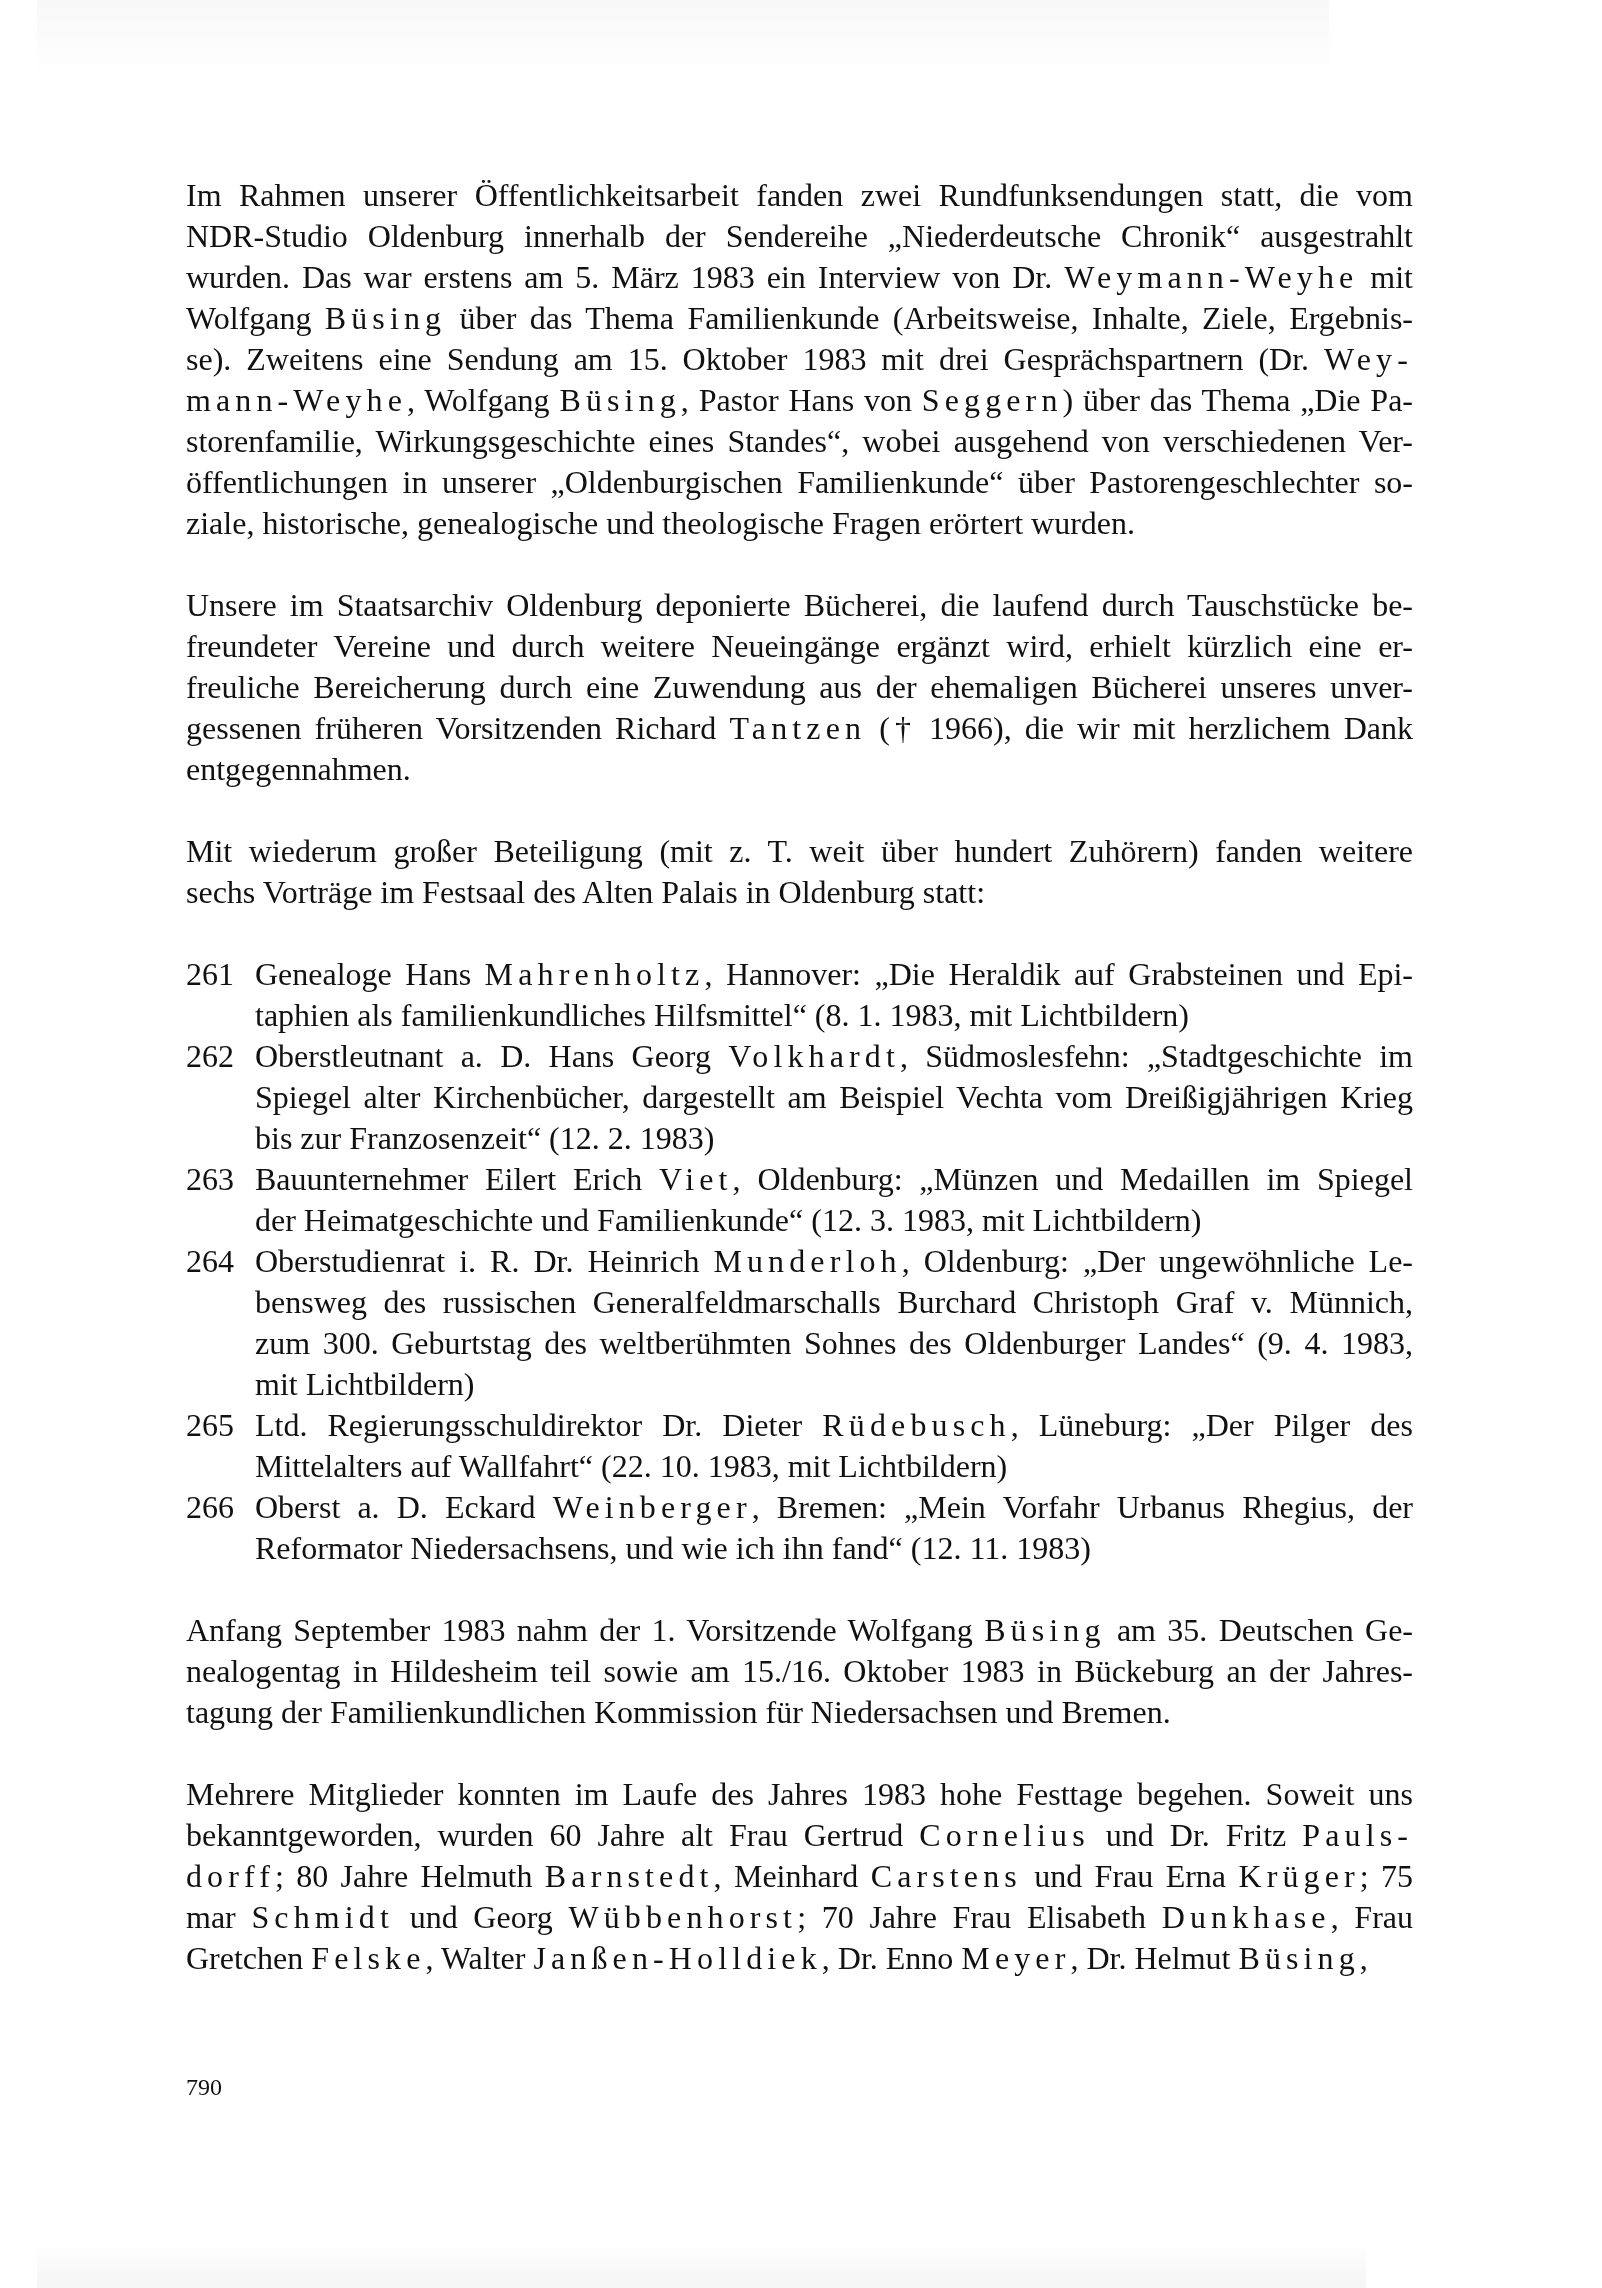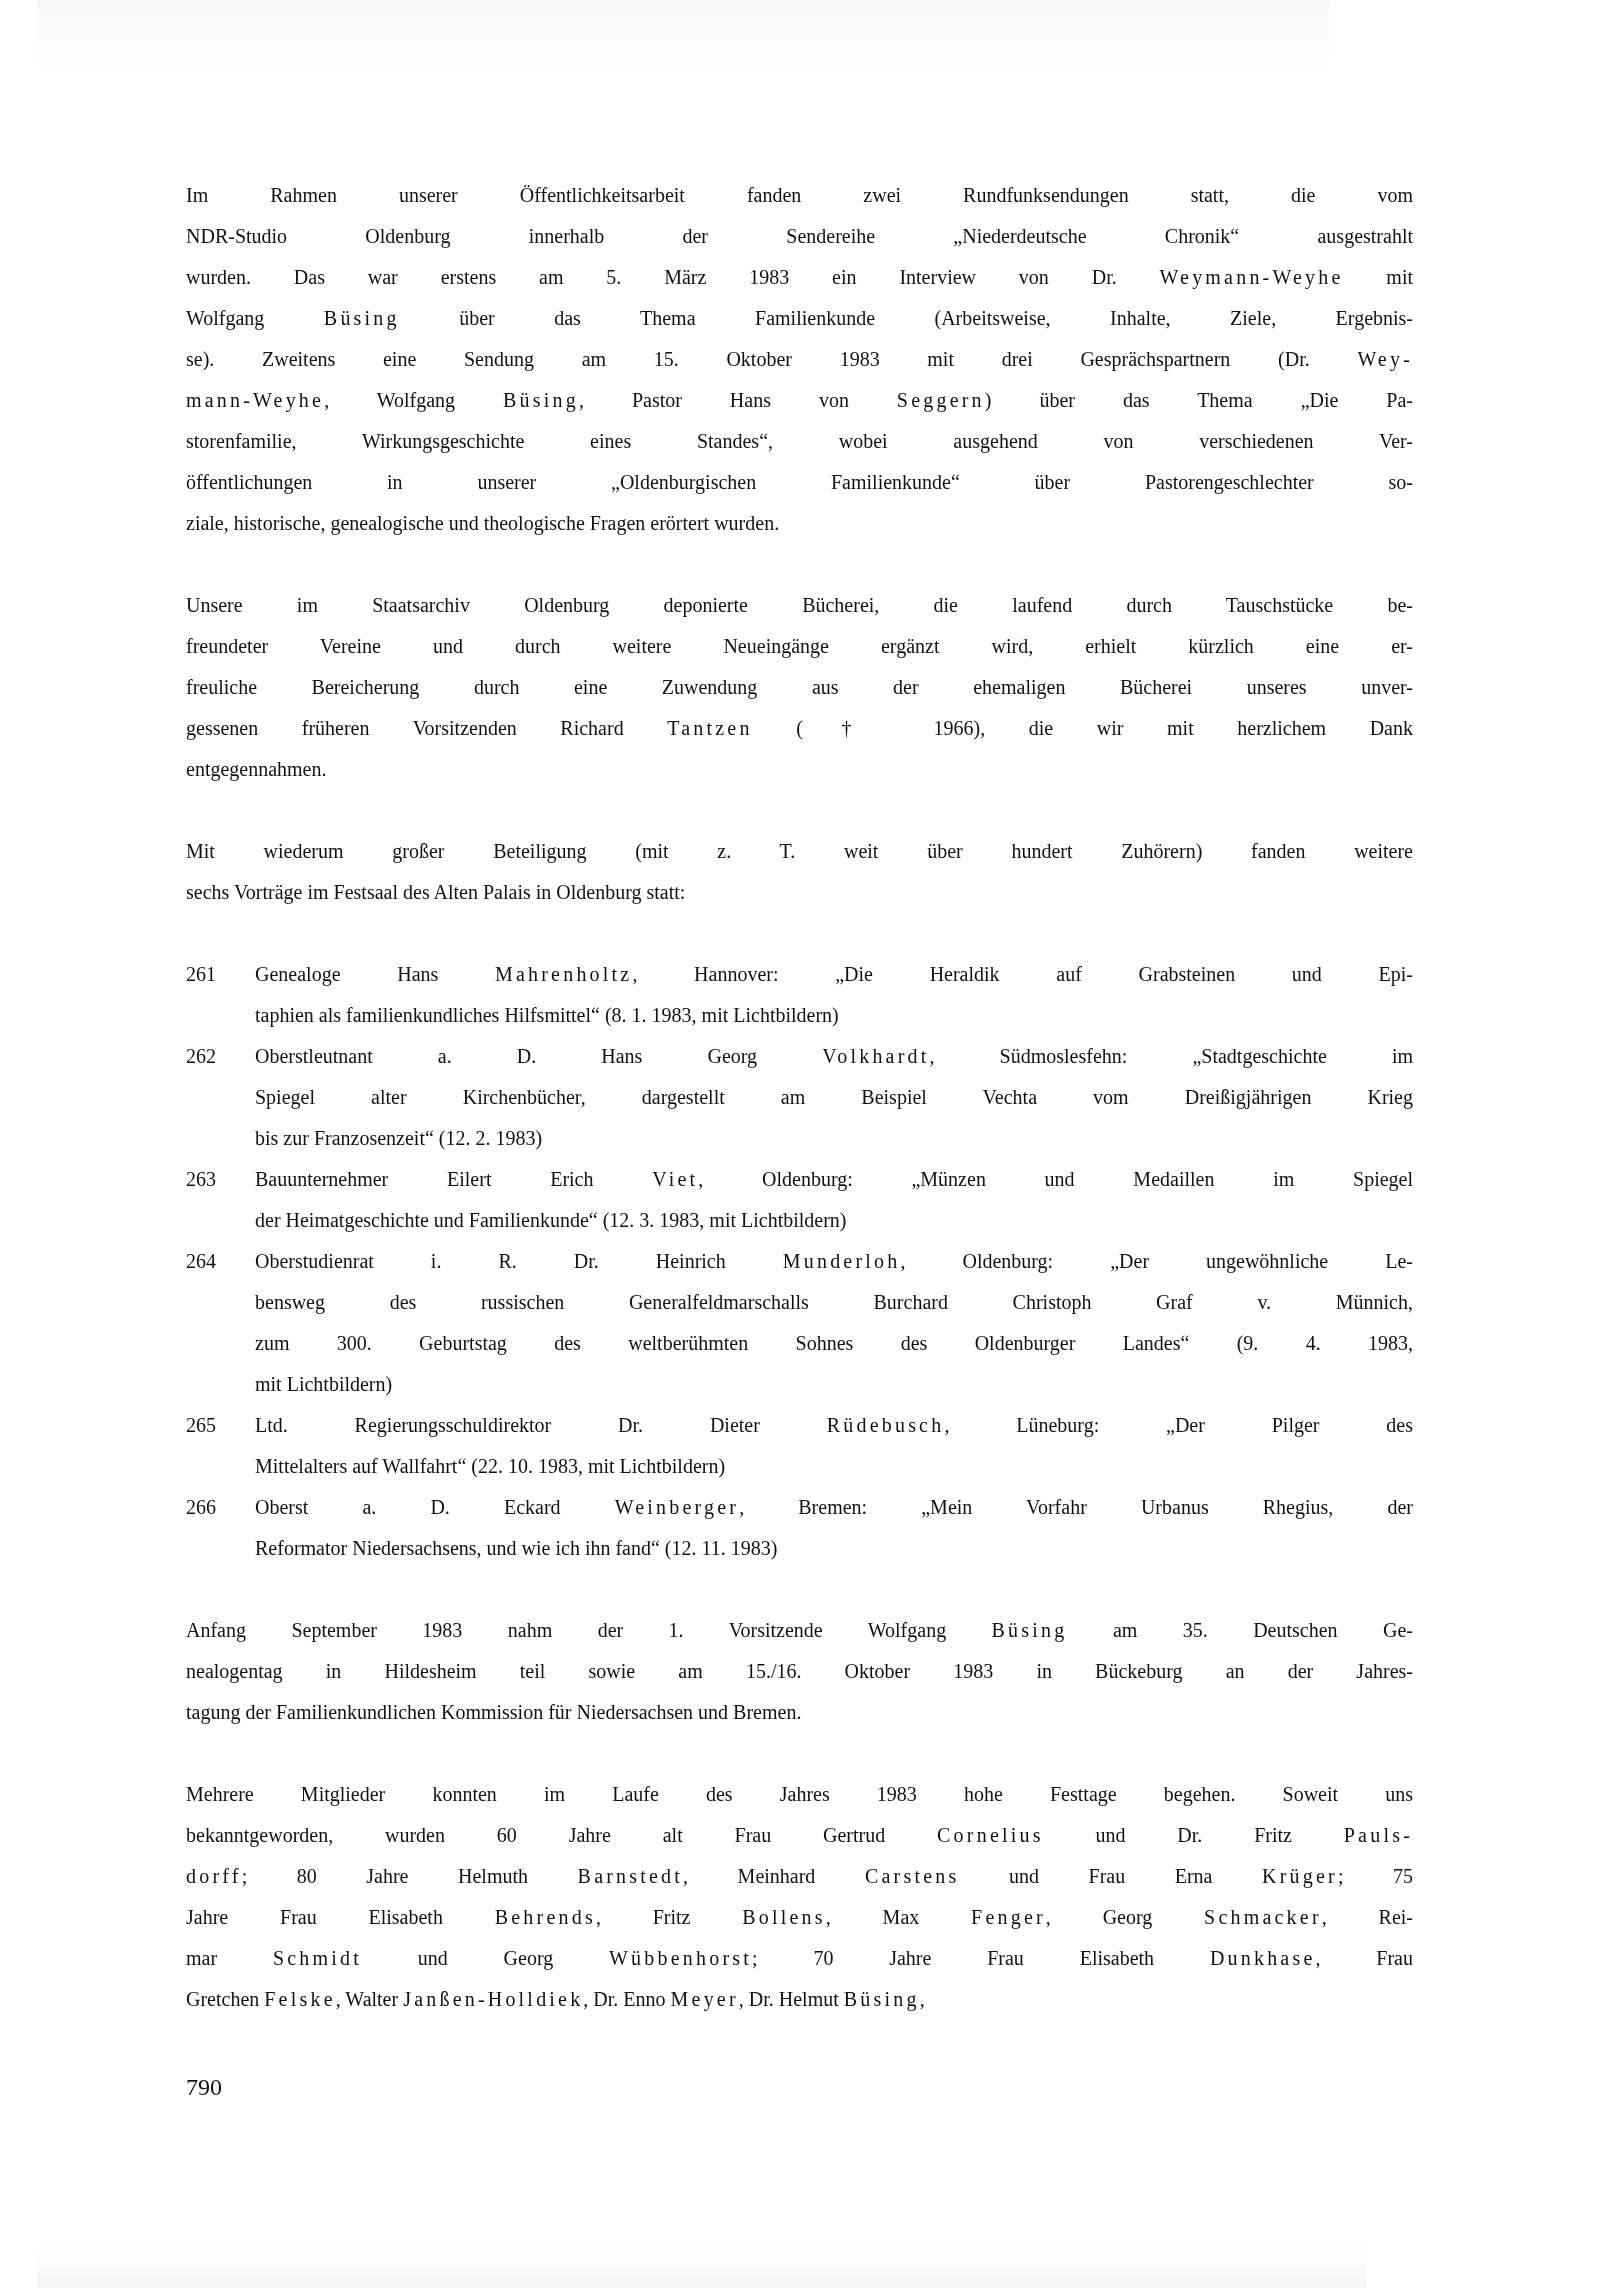--- a/index.html
+++ b/index.html
@@ -3,21 +3,21 @@
 <meta charset="utf-8">
 <style>
   html, body { margin: 0; padding: 0; background: #ffffff; }
   body { width: 1602px; height: 2289px; position: relative; overflow: hidden; }
   .scan-top { position: absolute; left: 37px; top: 0; width: 1292px; height: 74px;
     background: linear-gradient(#f2f2f2, #ffffff); opacity: 0.6; }
   .scan-bottom { position: absolute; left: 37px; bottom: 0; width: 1329px; height: 46px;
     background: linear-gradient(#ffffff, #f0f0f0); opacity: 0.7; }
   .page { position: absolute; left: 186px; top: 175px; width: 1227px;
     font-family: "Liberation Serif", "DejaVu Serif", serif; color: #111;
-    font-size: 20px; line-height: 41px; }
+    font-size: 32px; line-height: 41px; }
   .para { margin: 0 0 41px 0; }
   .line { display: block; white-space: nowrap; text-align: justify; text-align-last: justify; }
   .line.last { text-align-last: left; }
   .sp { letter-spacing: 0.16em; }
   .list { margin: 0 0 41px 0; }
   .item { position: relative; padding-left: 69px; }
   .item .num { position: absolute; left: 0; top: 0; }
   .pageno { position: absolute; left: 186px; top: 2074px;
     font-family: "Liberation Serif", "DejaVu Serif", serif; font-size: 24px; color: #111; }
 </style>
@@ -90,21 +90,20 @@
   <div id="closing">
       <p class="para">
         <span class="line"><span>Anfang September 1983 nahm der 1. Vorsitzende Wolfgang </span><span class="sp">Büsing</span><span> am 35. Deutschen Ge-</span></span>
         <span class="line"><span>nealogentag in Hildesheim teil sowie am 15./16. Oktober 1983 in Bückeburg an der Jahres-</span></span>
         <span class="line last"><span>tagung der Familienkundlichen Kommission für Niedersachsen und Bremen.</span></span>
       </p>
       <p class="para">
         <span class="line"><span>Mehrere Mitglieder konnten im Laufe des Jahres 1983 hohe Festtage begehen. Soweit uns</span></span>
         <span class="line"><span>bekanntgeworden, wurden 60 Jahre alt Frau Gertrud </span><span class="sp">Cornelius</span><span> und Dr. Fritz </span><span class="sp">Pauls-</span></span>
         <span class="line"><span class="sp">dorff</span><span>; 80 Jahre Helmuth </span><span class="sp">Barnstedt</span><span>, Meinhard </span><span class="sp">Carstens</span><span> und Frau Erna </span><span class="sp">Krüger</span><span>; 75</span></span>
-        <span class="line"><span>Jahre Frau Elisabeth </span><span class="sp">Behrends</span><span>, Fritz </span><span class="sp">Bollens</span><span>, Max </span><span class="sp">Fenger</span><span>, Georg </span><span class="sp">Schmacker</span><span>, Rei-</span></span>
         <span class="line"><span>mar </span><span class="sp">Schmidt</span><span> und Georg </span><span class="sp">Wübbenhorst</span><span>; 70 Jahre Frau Elisabeth </span><span class="sp">Dunkhase</span><span>, Frau</span></span>
         <span class="line last"><span>Gretchen </span><span class="sp">Felske</span><span>, Walter </span><span class="sp">Janßen-Holldiek</span><span>, Dr. Enno </span><span class="sp">Meyer</span><span>, Dr. Helmut </span><span class="sp">Büsing</span><span>,</span></span>
       </p>
     </div>
 </div>
 
 <div class="pageno">790</div>
 
 
 </body></html>

